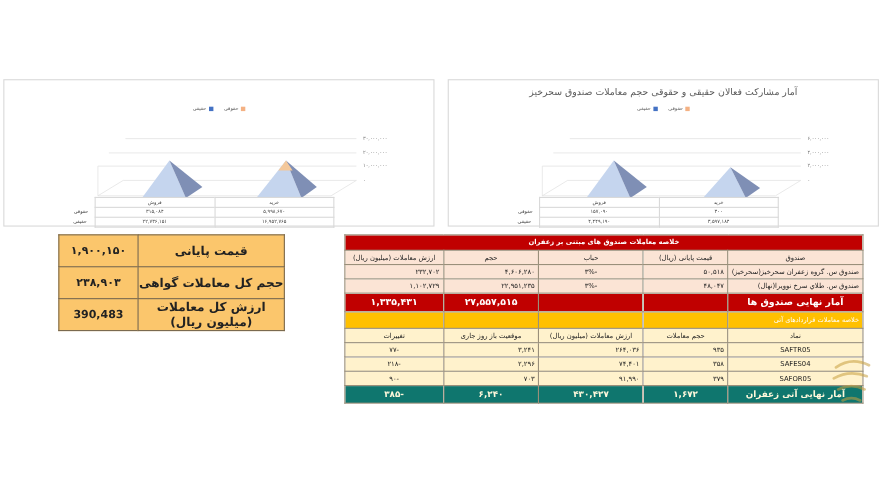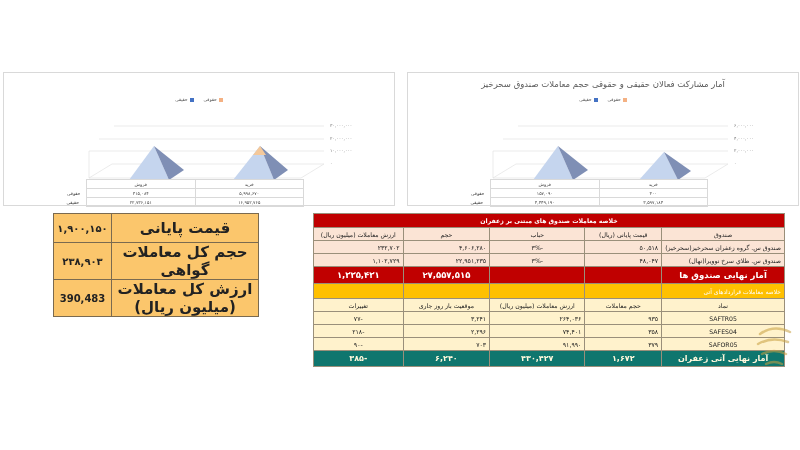--- a/index.html
+++ b/index.html
@@ -27,24 +27,24 @@
     direction: rtl;
   }
   .dtable td { border: 1px solid #d9d9d9; height: 9px; text-align: center; padding: 0 2px; }
   .dtable td.lbl { border: none; text-align: left; width: 22px; }
 
   
   #cert-table {
     position: absolute; left: 53px; top: 213px; width: 206px; border-collapse: collapse;
     background: #fbc66c; direction: rtl;
   }
-  #cert-table td { border: 1px solid #7a6a50; font-weight: bold; color: #222; font-size: 15px; text-align: center; }
+  #cert-table td { border: 1px solid #7a6a50; font-weight: bold; color: #222; font-size: 11px; text-align: center; }
   #cert-table .hdr td { height: 44px; font-size: 9px; }
   #cert-table .row td { height: 29px; }
-  #cert-table td.val { width: 58px; font-size: 10px; margin-left: 36px; }
+  #cert-table td.val { width: 72px; font-size: 10px; margin-left: 36px; }
 
   
   #funds-table {
     position: absolute; left: 313px; top: 213px; width: 472px; border-collapse: collapse;
     direction: rtl; font-size: 6.2px; color: #222;
   }
   #funds-table td { border: 1px solid #9a8f7a; height: 13px; text-align: center; padding: 0 3px; white-space: nowrap; overflow: hidden; }
   #funds-table .red-title td { background: #c00000; color: #fff; height: 14px; font-weight: bold; }
   #funds-table .pink td { background: #fbe4d5; }
   #funds-table .red-total td { background: #c00000; color: #fff; font-weight: bold; height: 17px; font-size: 8.5px; margin-left: 24px; }

